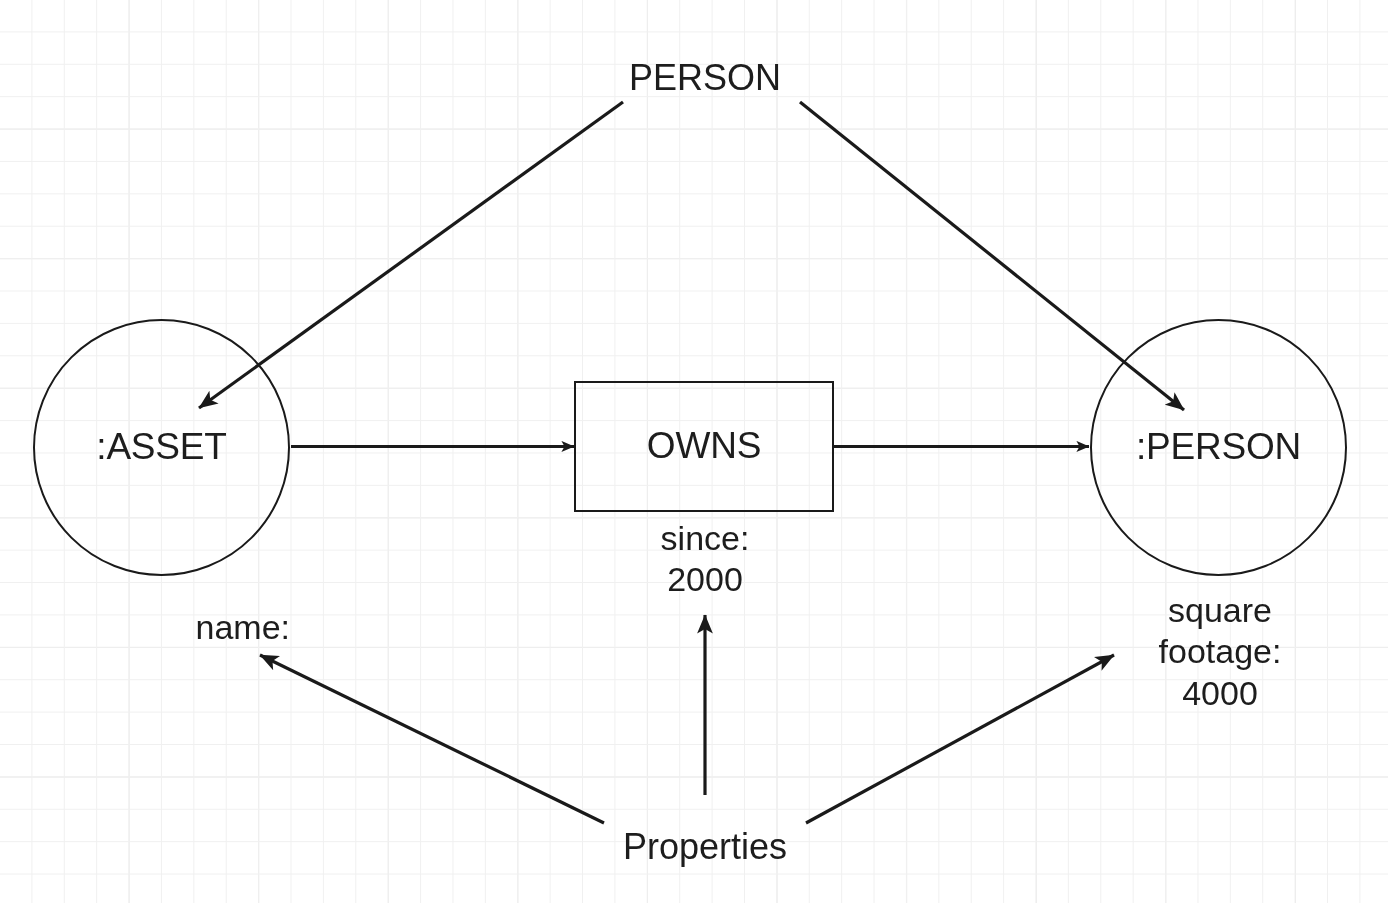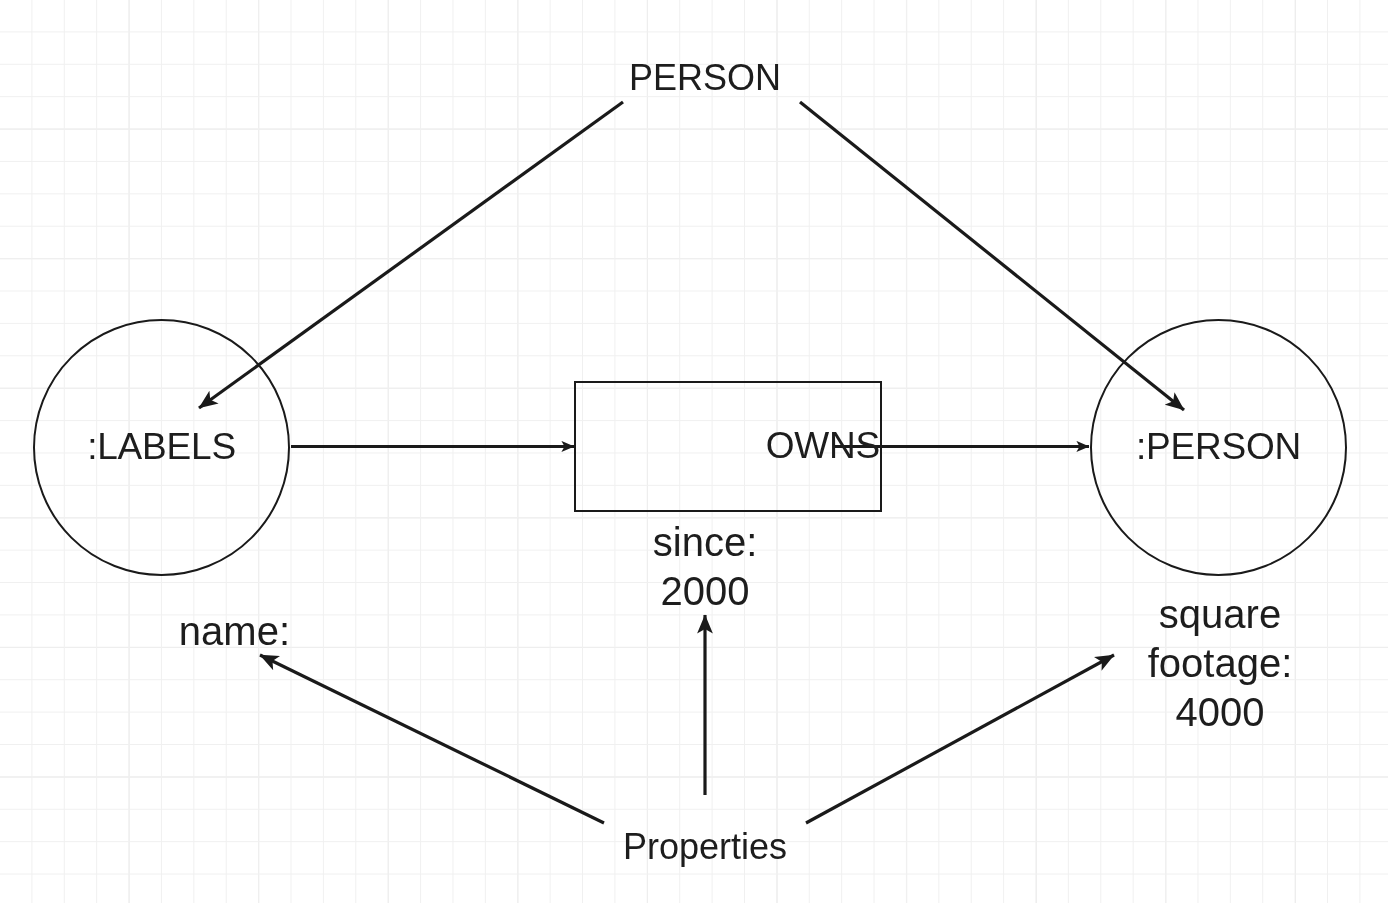--- a/index.html
+++ b/index.html
@@ -59,21 +59,21 @@
   .annotation {
     position: absolute;
     font-size: 36px;
     color: #1d1d1d;
     line-height: 1.2;
     text-align: center;
     white-space: nowrap;
   }
   .prop-text {
     position: absolute;
-    font-size: 40px;
+    font-size: 34px;
     color: #1d1d1d;
     line-height: 1.22;
     text-align: center;
   }
   .prop-text div { white-space: nowrap; }
 </style>
 </head>
 <body>
 
 <div id="canvas">
@@ -97,24 +97,24 @@
     <line x1="800" y1="102" x2="1184" y2="410" stroke="#1a1a1a" stroke-width="3.2" marker-end="url(#ah-big)"></line>
 
     <line x1="604" y1="823" x2="260" y2="655" stroke="#1a1a1a" stroke-width="3.2" marker-end="url(#ah-big)"></line>
 
     <line x1="705" y1="795" x2="705" y2="615" stroke="#1a1a1a" stroke-width="3.2" marker-end="url(#ah-big)"></line>
 
     <line x1="806" y1="823" x2="1114" y2="655" stroke="#1a1a1a" stroke-width="3.2" marker-end="url(#ah-big)"></line>
   </svg>
 
   <div class="node-shape node-circle" style="left:33px; top:319px; width:257px; height:257px;">
-    <span class="node-label">:LABELS</span>
+    <span class="node-label">:ASSET</span>
   </div>
 
-  <div class="node-shape" style="left:574px; top:381px; width:308px; height:131px;justify-content:flex-end;">
+  <div class="node-shape" style="left:574px; top:381px; width:260px; height:131px;">
     <span class="node-label">OWNS</span>
   </div>
 
   <div class="node-shape node-circle" style="left:1090px; top:319px; width:257px; height:257px;">
     <span class="node-label">:PERSON</span>
   </div>
 
   <div class="annotation" style="left:555px; top:56px; width:300px;">PERSON</div>
 
   <div class="annotation" style="left:555px; top:825px; width:300px;">Properties</div>

